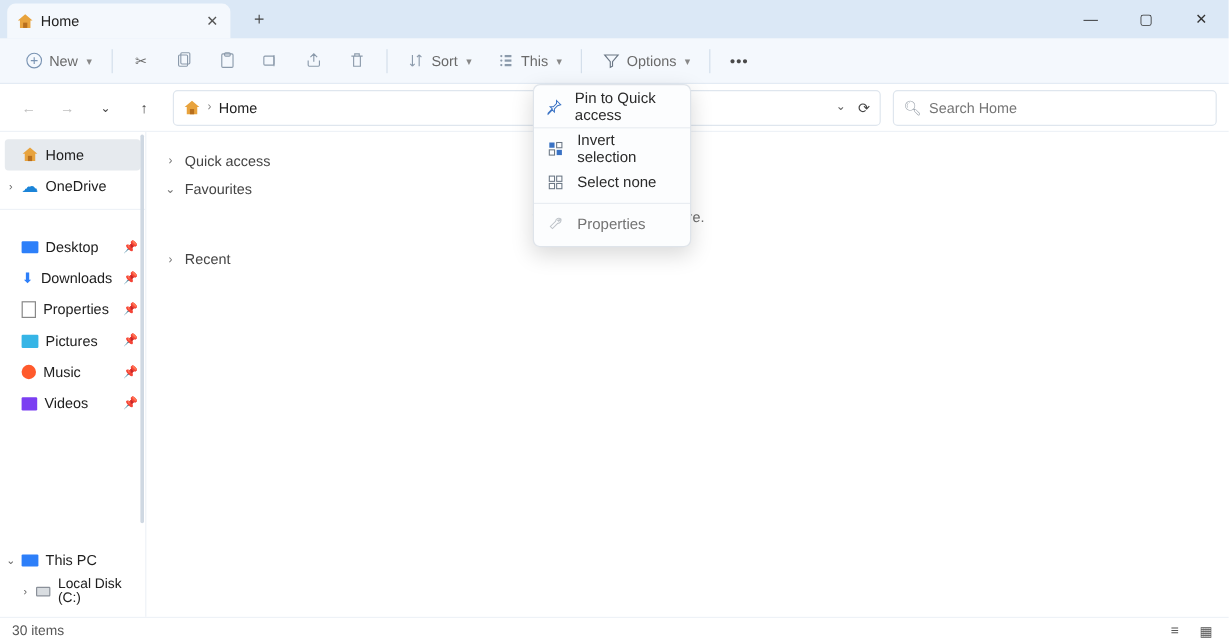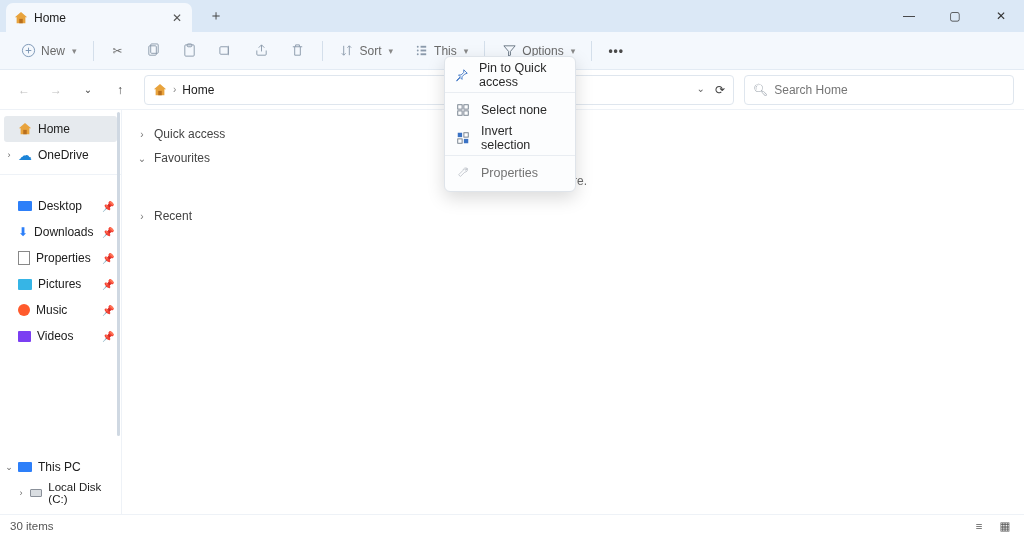--- a/index.html
+++ b/index.html
@@ -40,21 +40,21 @@
 .sb-divider { height:1px; background:#eef2f7; margin:6px 0; }
 .sb-pc { position:absolute; bottom:8px; left:0; right:0; }
 .sb-scroll { position:absolute; right:1px; top:2px; bottom:78px; width:3px; background:#cfd8e2; border-radius:2px; }
 
 .content { flex:1; position:relative; padding:12px 14px; }
 .group-row { height:24px; display:flex; align-items:center; gap:6px; color:#444; cursor:pointer; }
 .group-chev { font-size:10px; color:#777; width:12px; text-align:center; }
 .empty-hint { position:absolute; left:322px; top:64px; color:#6b6b6b; font-size:12px; width:360px; }
 
 
-.dropdown { position:absolute; left:444px; top:56px; width:132px; background:#fcfdfe; border:1px solid #dfe4ea; border-radius:6px; box-shadow:0 6px 18px rgba(0,0,0,.15); padding:4px 0; z-index:100; }
+.dropdown { position:absolute; left:444px; top:70px; width:132px; background:#fcfdfe; border:1px solid #dfe4ea; border-radius:6px; box-shadow:0 6px 18px rgba(0,0,0,.15); padding:4px 0; z-index:100; }
 .dd-item { height:28px; display:flex; align-items:center; gap:10px; padding:0 10px; color:#2a2a2a; cursor:pointer; font-size:12.5px; }
 .dd-item.disabled { color:#737373; }
 .dd-item.hovered { background:#f0f3f7; }
 .dd-sep { height:1px; background:#e9edf2; margin:3px 0; }
 .dd-ico { width:16px; height:16px; display:flex; align-items:center; justify-content:center; }
 
 
 .status { position:absolute; left:0; right:0; bottom:0; height:22px; border-top:1px solid #eef2f7; display:flex; align-items:center; padding:0 10px; font-size:11.5px; color:#555; }
 .status-right { position:absolute; right:10px; display:flex; gap:8px; }
 .view-toggle { width:18px; height:16px; display:flex; align-items:center; justify-content:center; color:#555; cursor:pointer; }
@@ -292,38 +292,38 @@
         <svg width="14" height="14" viewBox="0 0 16 16">
           <path d="M10 2l4 4-3 1-3 3 0 3-2-2-4 4 0-1 4-4-2-2 3 0 3-3z" fill="none" stroke="#3a72c4" stroke-width="1"></path>
         </svg>
       </span>
     <span>Pin to Quick access</span>
   </div>
   <div class="dd-sep"></div>
   <div class="dd-item">
     <span class="dd-ico">
         <svg width="14" height="14" viewBox="0 0 16 16">
+          <rect x="2" y="2" width="5" height="5" fill="#3a72c4"></rect>
+          <rect x="9" y="2" width="5" height="5" fill="none" stroke="#6a7684"></rect>
+          <rect x="2" y="9" width="5" height="5" fill="none" stroke="#6a7684"></rect>
+          <rect x="9" y="9" width="5" height="5" fill="#3a72c4"></rect>
+        </svg>
+      </span>
+    <span>Invert selection</span>
+  </div>
+  <div class="dd-item">
+    <span class="dd-ico">
+        <svg width="14" height="14" viewBox="0 0 16 16">
           <rect x="2" y="2" width="5" height="5" fill="none" stroke="#6a7684"></rect>
           <rect x="9" y="2" width="5" height="5" fill="none" stroke="#6a7684"></rect>
           <rect x="2" y="9" width="5" height="5" fill="none" stroke="#6a7684"></rect>
           <rect x="9" y="9" width="5" height="5" fill="none" stroke="#6a7684"></rect>
         </svg>
       </span>
     <span>Select none</span>
-  </div>
-  <div class="dd-item">
-    <span class="dd-ico">
-        <svg width="14" height="14" viewBox="0 0 16 16">
-          <rect x="2" y="2" width="5" height="5" fill="#3a72c4"></rect>
-          <rect x="9" y="2" width="5" height="5" fill="none" stroke="#6a7684"></rect>
-          <rect x="2" y="9" width="5" height="5" fill="none" stroke="#6a7684"></rect>
-          <rect x="9" y="9" width="5" height="5" fill="#3a72c4"></rect>
-        </svg>
-      </span>
-    <span>Invert selection</span>
   </div>
   <div class="dd-sep"></div>
   <div class="dd-item disabled">
     <span class="dd-ico">
         <svg width="14" height="14" viewBox="0 0 16 16">
           <path d="M13 3a3 3 0 00-5 2l-5 5 2 2 5-5a3 3 0 003-4l-2 2-1-1z" fill="none" stroke="#bfc4ca"></path>
         </svg>
       </span>
     <span>Properties</span>
   </div>

